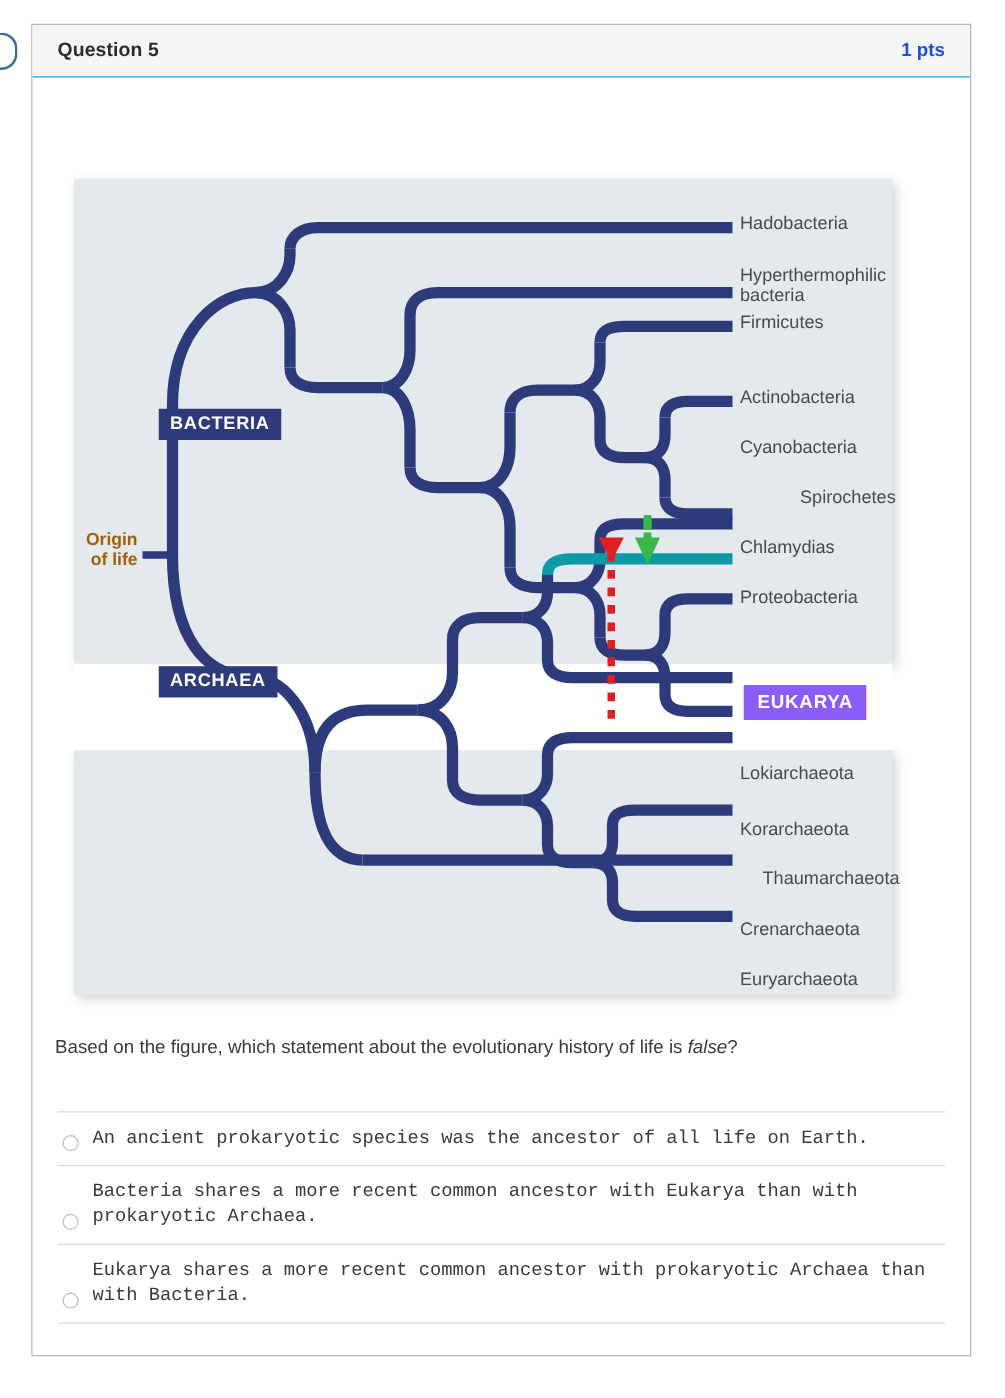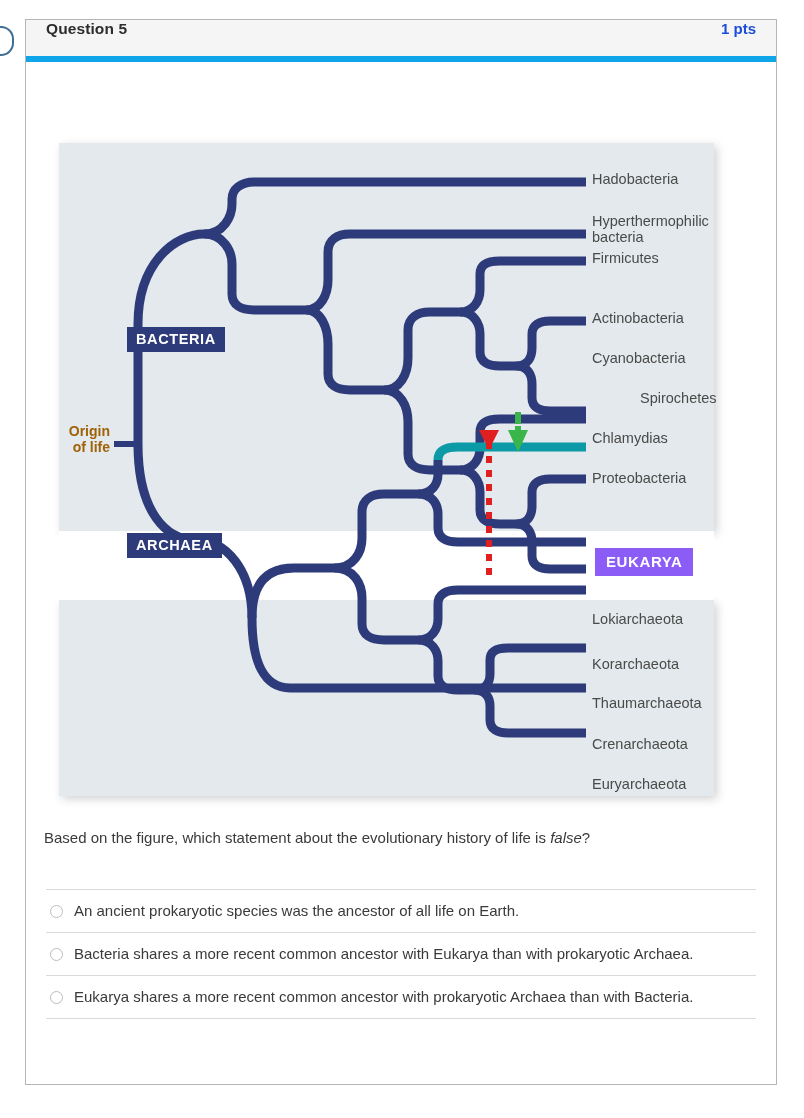--- a/index.html
+++ b/index.html
@@ -18,22 +18,22 @@
     border:2px solid #3f6d94;border-radius:0 13px 13px 0;border-left:none;
     background:#ffffff;
   }
 
   
   .qcard{
     position:absolute;left:25px;top:19px;width:752px;height:1066px;
     border:1px solid #b5b5b5;background:#ffffff;box-sizing:border-box;
   }
   .qheader{
-    height:42px;background:#f5f5f5;border-bottom:6px solid #0ea5e9;
-    display:flex;justify-content:space-between;
+    height:42px;background:#f5f5f5;border-bottom:1px solid #0ea5e9;
+    display:flex;align-items:center;justify-content:space-between;
     padding:0 20px;box-sizing:border-box;
   }
   .qheader .qtitle{font-size:15.5px;font-weight:bold;color:#2d2d2d;letter-spacing:.1px;}
   .qheader .qpts{font-size:15px;font-weight:bold;color:#1d4ed8;}
 
   .qbody{position:relative;padding:0;}
 
   
   .figure{position:relative;width:750px;height:690px;}
   .panel{
@@ -75,23 +75,24 @@
   
   .prompt{
     position:absolute;left:18px;top:766px;width:714px;
     font-size:15px;color:#3a3a3a;line-height:1.35;
   }
   .prompt i{font-style:italic;}
 
   
   .answers{position:absolute;left:20px;top:827px;width:710px;}
   .answer-row{
-    display:flex;align-items:flex-start;gap:11px;
+    display:flex;align-items:flex-end;gap:11px;
     border-top:1px solid #d9d9d9;
     padding:11px 4px 11px 4px;
+    font-family:Liberation Mono, monospace;
   }
   .answer-row:last-child{border-bottom:1px solid #d9d9d9;}
   .radio{
     flex:0 0 auto;width:11px;height:11px;border:1px solid #bdbdbd;border-radius:50%;
     background:#fff;margin-top:4px;
   }
   .answer-text{font-size:15px;color:#3a3a3a;line-height:1.33;}
 </style>
 </head>
 <body>
@@ -202,21 +203,21 @@
 bacteria</div>
         <div class="tip-label" style="left:566px;top:189px;">Firmicutes</div>
         <div class="tip-label" style="left:566px;top:249px;">Actinobacteria</div>
         <div class="tip-label" style="left:566px;top:289px;">Cyanobacteria</div>
         <div class="tip-label" style="left:566px;top:329px;margin-left:48px;">Spirochetes</div>
         <div class="tip-label" style="left:566px;top:369px;">Chlamydias</div>
         <div class="tip-label" style="left:566px;top:409px;">Proteobacteria</div>
 
         <div class="tip-label" style="left:566px;top:550px;">Lokiarchaeota</div>
         <div class="tip-label" style="left:566px;top:595px;">Korarchaeota</div>
-        <div class="tip-label" style="left:566px;top:634px;">Thaumarchaeota</div>
+        <div class="tip-label" style="left:584px;top:634px;">Thaumarchaeota</div>
         <div class="tip-label" style="left:566px;top:675px;">Crenarchaeota</div>
         <div class="tip-label" style="left:566px;top:715px;">Euryarchaeota</div>
 
         <div class="badge" style="left:101px;top:265px;">BACTERIA</div>
         <div class="badge" style="left:101px;top:471px;">ARCHAEA</div>
         <div class="badge-eukarya" style="left:569px;top:486px;">EUKARYA</div>
 
         <div class="origin-label" style="left:20px;top:362px;width:64px;white-space:pre-line;">Origin
 of life</div>
       </div>

